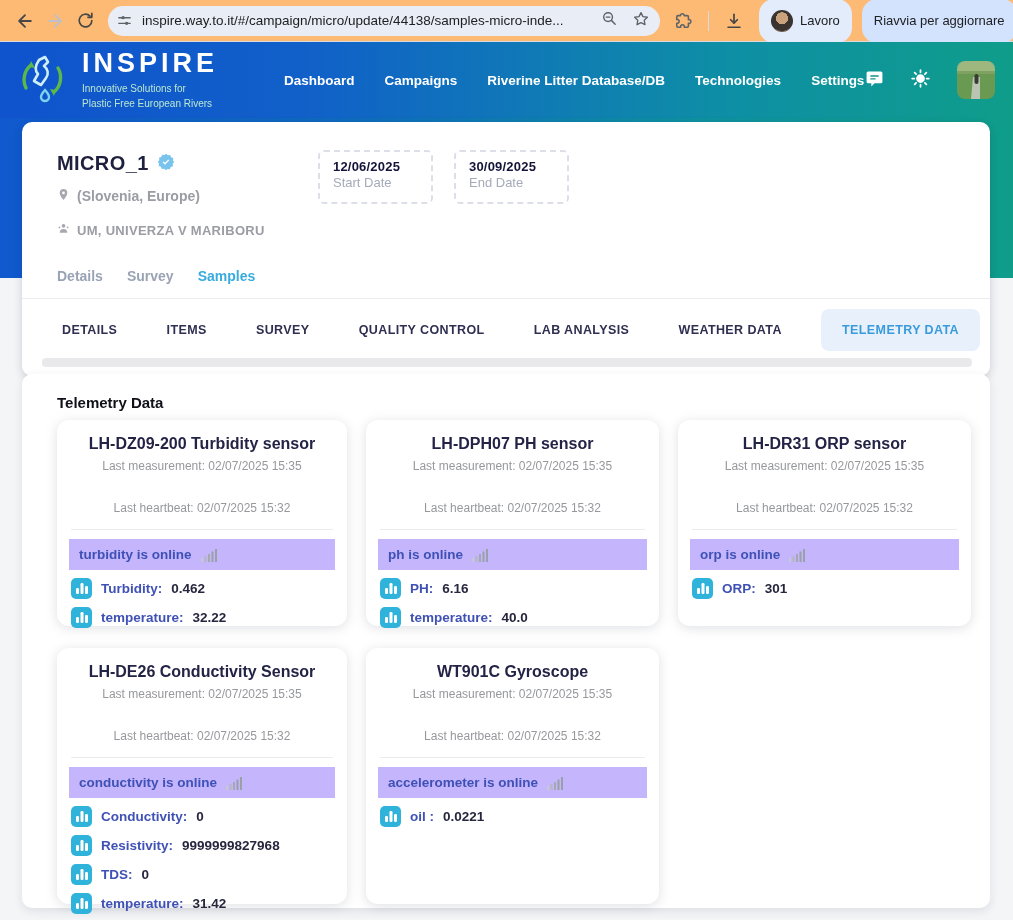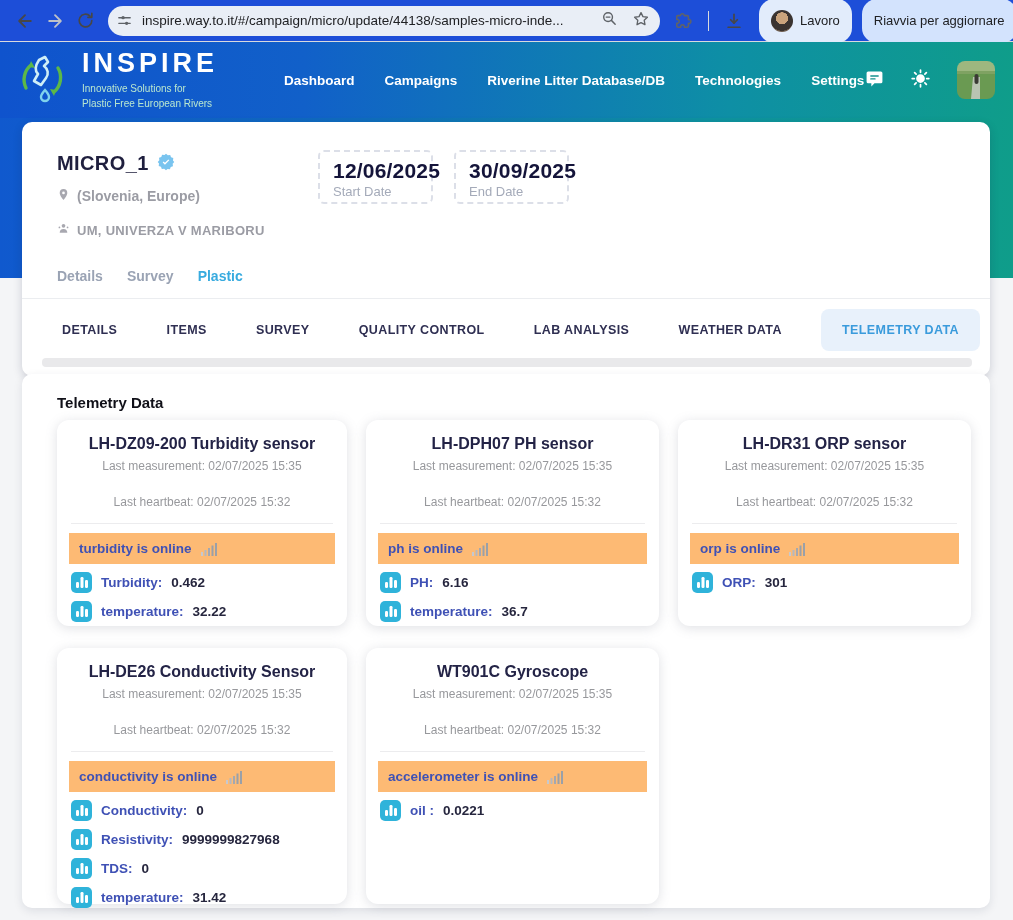--- a/index.html
+++ b/index.html
@@ -1,21 +1,21 @@
 <!DOCTYPE html>
 <html><head>
 <meta charset="utf-8">
 <style>
   * { box-sizing: border-box; margin: 0; padding: 0; }
   html,body { width:1013px; height:920px; }
   body { font-family: "Liberation Sans", sans-serif; background:#f4f5f7; }
   .screen { position:relative; width:1013px; height:920px; overflow:hidden; background:#f4f5f7; }
 
   
-  .browser { position:absolute; top:0; left:0; width:1013px; height:42px; background:#1d4ed8;
+  .browser { position:absolute; top:0; left:0; width:1013px; height:42px; background:#fdba74;
              border-bottom:1px solid #d8dade; display:flex; align-items:center; padding:0 6px 0 10px; }
   .bicon { width:30px; height:30px; display:flex; align-items:center; justify-content:center; border-radius:50%; flex:0 0 auto; }
   .url-pill { display:flex; align-items:center; height:30px; background:#e9eef6; border-radius:15px;
               margin:0 8px; padding:0 10px 0 4px; width:552px; flex:0 0 auto; }
   .tune-wrap { width:24px;height:24px;border-radius:50%;background:#ffffff00;display:flex;align-items:center;justify-content:center;margin-right:6px; }
   .url-text { font-size:13.5px; color:#202124; white-space:nowrap; overflow:hidden; flex:1; }
   .pill-right { display:flex; align-items:center; gap:14px; margin-left:8px; }
   .chrome-divider { width:1px; height:20px; background:#d8dade; margin:0 10px; flex:0 0 auto; }
   .chip { display:flex; align-items:center; height:44px; border-radius:15px; padding:0 12px; gap:7px;
           font-size:13px; color:#202124; flex:0 0 auto; }
@@ -47,21 +47,21 @@
   .campaign-title-row { position:absolute; left:35px; top:30px; display:flex; align-items:center; gap:8px; }
   .campaign-title { font-size:20px; font-weight:bold; color:#1f1f3e; letter-spacing:.4px; }
   .info-row { position:absolute; left:35px; display:flex; align-items:center; gap:7px;
               font-weight:bold; color:#9b9ca4; }
   .info-row.loc { top:66px; font-size:14px; }
   .info-row.org { top:100px; font-size:13px; letter-spacing:.3px; }
   .date-box { position:absolute; top:28px; width:115px; height:54px; border:2px dashed #dcdfe8;
               border-radius:6px; padding:7px 0 0 13px; background:#fff; }
   .date-box.start { left:296px; }
   .date-box.end { left:432px; }
-  .date-value { font-size:21px; font-weight:bold; color:#14143a; letter-spacing:.2px; }
+  .date-value { font-size:13px; font-weight:bold; color:#14143a; letter-spacing:.2px; }
   .date-label { font-size:13px; color:#a4aab9; margin-top:1px; }
   .tab-row { position:absolute; left:35px; top:146px; display:flex; gap:24px; }
   .tab { font-size:14px; font-weight:bold; color:#9aa3b4; cursor:pointer; }
   .tab.active { color:#38abdf; }
   .tab-divider { position:absolute; left:0px; top:176px; width:968px; border-top:1px solid #ebedf0; }
   .subtab-row { position:absolute; left:30px; top:186px; width:928px; height:44px;
                 display:flex; align-items:center; justify-content:space-between; }
   .subtab { font-size:12.5px; font-weight:bold; color:#2f2f52; letter-spacing:.4px; cursor:pointer; padding:13px 10px; }
   .subtab.active { color:#3a9bdc; background:#e8f1fb; border-radius:8px; padding:14px 21px; }
   .scroll-strip { position:absolute; left:20px; top:236px; width:930px; height:9px; background:#e9e9eb; border-radius:4px; }
@@ -71,23 +71,23 @@
             border-radius:10px; box-shadow:0 3px 10px rgba(20,30,60,.10); }
   .section-title { position:absolute; left:35px; top:20px; font-size:15px; font-weight:bold; color:#101018; }
   .sensor-grid { position:absolute; left:35px; top:46px; display:grid;
                  grid-template-columns:290px 293px 293px; column-gap:19px; row-gap:22px; }
   .sensor-card { background:#ffffff; border-radius:12px; box-shadow:0 2px 12px rgba(110,115,130,.22);
                  padding:15px 12px 0 12px; }
   .sensor-card.r1 { height:206px; }
   .sensor-card.r2 { height:256px; }
   .sc-title { text-align:center; font-size:16px; font-weight:bold; color:#232346; }
   .sc-meta { text-align:center; font-size:12px; color:#97989c; margin-top:6px; }
-  .sc-meta.hb { margin-top:22px; }
+  .sc-meta.hb { margin-top:28px; }
   .sc-divider { border-top:1px solid #ececee; margin:14px 2px 0 2px; }
-  .sc-status { margin-top:9px; background:#fdba74; padding:8px 10px; display:flex; align-items:center; gap:9px; }
+  .sc-status { margin-top:9px; background:#c4b5fd; padding:8px 10px; display:flex; align-items:center; gap:9px; }
   .sc-status-text { font-size:13.5px; font-weight:bold; color:#3f51b5; }
   .sc-metric { display:flex; align-items:center; gap:9px; margin:8px 0 0 2px; }
   .metric-icon { width:21px; height:21px; border-radius:5px; background:#2fb3da;
                  display:flex; align-items:center; justify-content:center; flex:0 0 auto; }
   .metric-label { font-size:13.5px; font-weight:bold; color:#3f51b5; }
   .metric-value { font-size:13.5px; font-weight:bold; color:#26263e; }
 </style>
 </head>
 <body>
 
@@ -254,21 +254,21 @@
       <div class="date-label">Start Date</div>
     </div>
     <div class="date-box end">
       <div class="date-value">30/09/2025</div>
       <div class="date-label">End Date</div>
     </div>
 
     <div class="tab-row">
       <span class="tab">Details</span>
       <span class="tab">Survey</span>
-      <span class="tab active">Plastic</span>
+      <span class="tab active">Samples</span>
     </div>
     <div class="tab-divider"></div>
 
     <div class="subtab-row">
       <span class="subtab">DETAILS</span>
       <span class="subtab">ITEMS</span>
       <span class="subtab">SURVEY</span>
       <span class="subtab">QUALITY CONTROL</span>
       <span class="subtab">LAB ANALYSIS</span>
       <span class="subtab">WEATHER DATA</span>
@@ -349,21 +349,21 @@
         </div>
         <div class="sc-metric">
           <span class="metric-icon">
               <svg width="12" height="11" viewBox="0 0 12 11">
                 <rect x="0" y="5" width="3" height="6" rx="1.2" fill="#fff"></rect>
                 <rect x="4.5" y="0" width="3" height="11" rx="1.2" fill="#fff"></rect>
                 <rect x="9" y="3" width="3" height="8" rx="1.2" fill="#fff"></rect>
               </svg>
             </span>
           <span class="metric-label">temperature:</span>
-          <span class="metric-value">36.7</span>
+          <span class="metric-value">40.0</span>
         </div>
       </div>
 
       <div class="sensor-card r1">
         <div class="sc-title">LH-DR31 ORP sensor</div>
         <div class="sc-meta">Last measurement: 02/07/2025 15:35</div>
         <div class="sc-meta hb">Last heartbeat: 02/07/2025 15:32</div>
         <div class="sc-divider"></div>
         <div class="sc-status">
           <span class="sc-status-text">orp is online</span>

